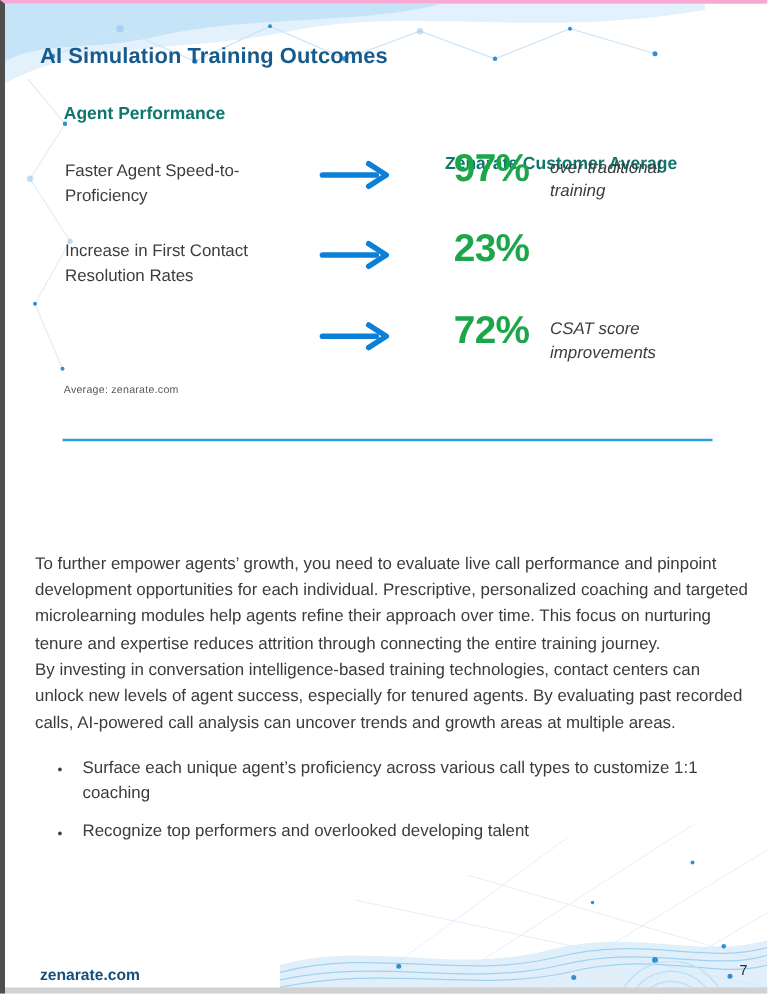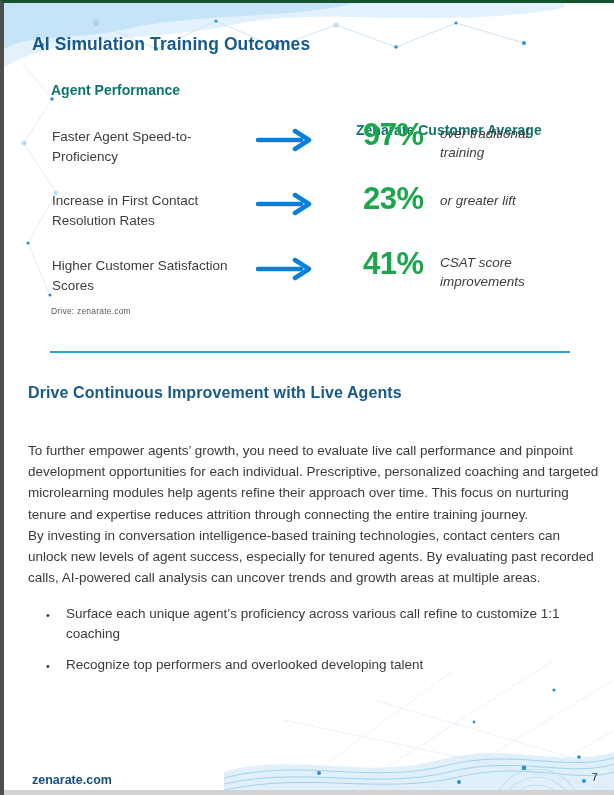--- a/index.html
+++ b/index.html
@@ -4,21 +4,21 @@
 <style>
   html,body{margin:0;padding:0;}
   body{
     width:614px;height:795px;overflow:hidden;position:relative;
     background:#ffffff;
     font-family:"Liberation Sans","DejaVu Sans",sans-serif;
   }
   .page{
     position:absolute;inset:0;
     border-left:4px solid #4e4e4e;
-    border-top:3px solid #14532d;
+    border-top:3px solid #f9a8d4;
     box-sizing:border-box;
     background:#ffffff;
   }
   .bottom-strip{position:absolute;left:0;right:0;bottom:0;height:5px;background:#d2d2d2;z-index:9;}
   .deco{position:absolute;pointer-events:none;}
   .deco.top{top:0;left:0;}
   .deco.bottomright{bottom:0;right:0;}
   .deco.circles{bottom:0;left:468px;}
 
   
@@ -168,44 +168,41 @@
     <div class="note">over traditional training</div>
   </div>
 
   <div class="row r2">
     <div class="label">Increase in First Contact Resolution Rates</div>
     <svg class="arrow" viewBox="0 0 58 24">
       <line x1="3" y1="12" x2="46" y2="12" stroke="#0c80d6" stroke-width="4.5" stroke-linecap="round"></line>
       <path d="M40 3 L54 12 L40 21" fill="none" stroke="#0c80d6" stroke-width="4.5" stroke-linecap="round" stroke-linejoin="round"></path>
     </svg>
     <div class="value">23%</div>
-    <div class="note">or greater lift</div>
   </div>
 
   <div class="row r3">
-    <div class="label">Higher Customer Satisfaction Scores</div>
     <svg class="arrow" viewBox="0 0 58 24">
       <line x1="3" y1="12" x2="46" y2="12" stroke="#0c80d6" stroke-width="4.5" stroke-linecap="round"></line>
       <path d="M40 3 L54 12 L40 21" fill="none" stroke="#0c80d6" stroke-width="4.5" stroke-linecap="round" stroke-linejoin="round"></path>
     </svg>
-    <div class="value">41%</div>
+    <div class="value">72%</div>
     <div class="note">CSAT score improvements</div>
   </div>
 
-  <div class="source">Drive: zenarate.com</div>
+  <div class="source">Average: zenarate.com</div>
   <div class="divider"></div>
 
-  <div class="h2">Drive Continuous Improvement with Live Agents</div>
   <div class="para p1">To further empower agents’ growth, you need to evaluate live call performance and pinpoint development opportunities for each individual. Prescriptive, personalized coaching and targeted microlearning modules help agents refine their approach over time. This focus on nurturing tenure and expertise reduces attrition through connecting the entire training journey.</div>
   <div class="para p2">By investing in conversation intelligence-based training technologies, contact centers can unlock new levels of agent success, especially for tenured agents. By evaluating past recorded calls, AI-powered call analysis can uncover trends and growth areas at multiple areas.</div>
 
   <div class="bullets">
     <div class="bullet">
       <span class="marker"></span>
-      <span class="btext">Surface each unique agent’s proficiency across various call refine to customize 1:1 coaching</span>
+      <span class="btext">Surface each unique agent’s proficiency across various call types to customize 1:1 coaching</span>
     </div>
     <div class="bullet">
       <span class="marker"></span>
       <span class="btext">Recognize top performers and overlooked developing talent</span>
     </div>
   </div>
 
   <div class="footer-site">zenarate.com</div>
   <div class="page-num-dot"></div>
   <div class="page-num">7</div>

